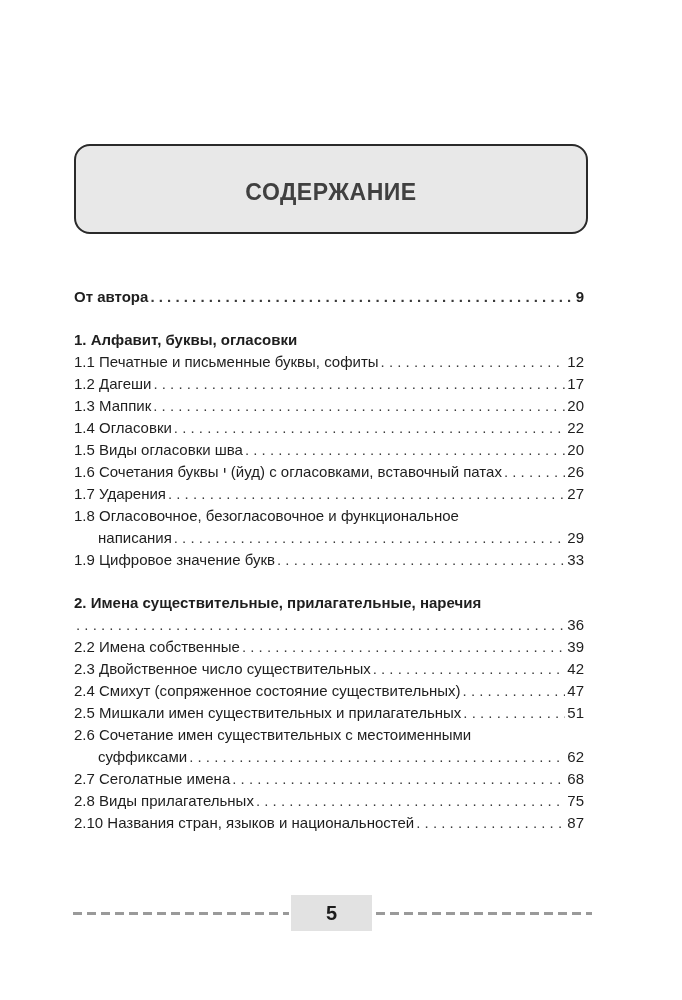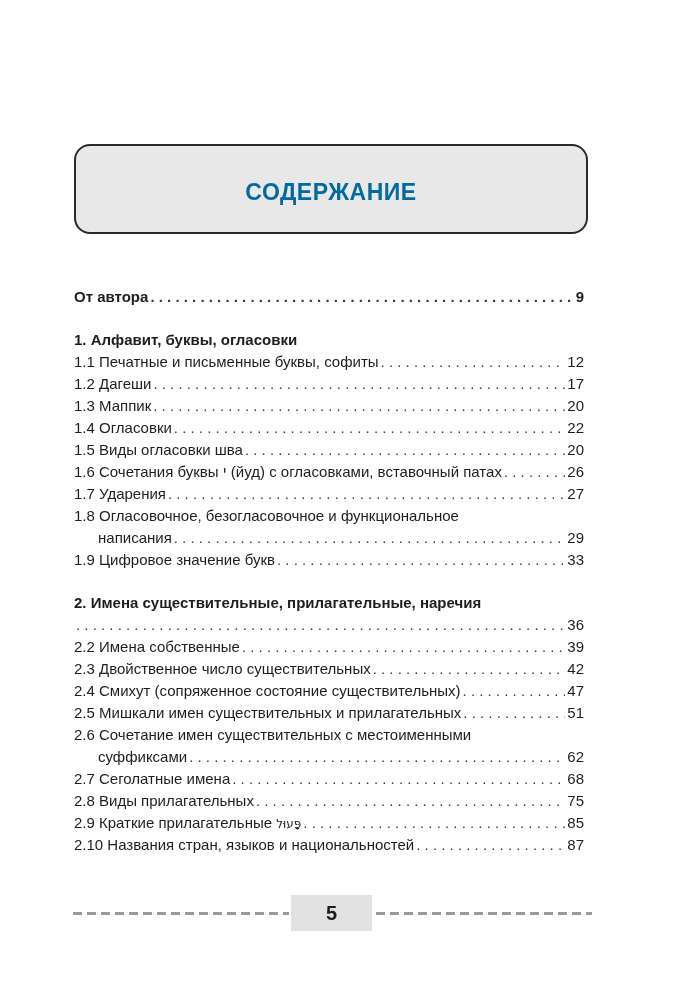--- a/index.html
+++ b/index.html
@@ -6,21 +6,21 @@
     body {
       width: 682px; height: 1000px; position: relative; overflow: hidden;
       font-family: "Liberation Sans", "DejaVu Sans", sans-serif; color: #1e1e1e;
     }
     .title-box {
       position: absolute; left: 74px; top: 144px; width: 510px; height: 86px;
       background: #e8e8e8; border: 2px solid #2a2a2a; border-radius: 16px;
       display: flex; align-items: center; justify-content: center;
     }
     .title-box h1 {
-      margin: 0; font-size: 23px; font-weight: bold; letter-spacing: 0.5px; color: #0369a1;
+      margin: 0; font-size: 23px; font-weight: bold; letter-spacing: 0.5px; color: #404040;
       position: relative; top: 3px;
     }
     .toc { position: absolute; left: 74px; top: 286px; width: 510px; }
     .row {
       display: flex; align-items: flex-start; height: 22px; line-height: 22px;
       font-size: 15px; white-space: nowrap;
     }
     .row .label { flex: 0 0 auto; }
     .row .dots {
       flex: 1 1 auto; overflow: hidden; margin: 0 2px; color: #3a3a3a;
@@ -156,25 +156,20 @@
     <span class="label">2.7 Сеголатные имена</span>
     <span class="dots"></span>
     <span class="page">68</span>
   </div>
   <div class="row">
     <span class="label">2.8 Виды прилагательных</span>
     <span class="dots"></span>
     <span class="page">75</span>
   </div>
   <div class="row">
-    <span class="label"><span>2.9 Краткие прилагательные</span> <span class="heb" dir="rtl">פָּעוּל</span></span>
-    <span class="dots"></span>
-    <span class="page">85</span>
-  </div>
-  <div class="row">
     <span class="label">2.10 Названия стран, языков и национальностей</span>
     <span class="dots"></span>
     <span class="page">87</span>
   </div>
 </div>
 
 <div class="footer">
   <div class="dash left"></div>
   <div class="page-box">5</div>
   <div class="dash right"></div>

